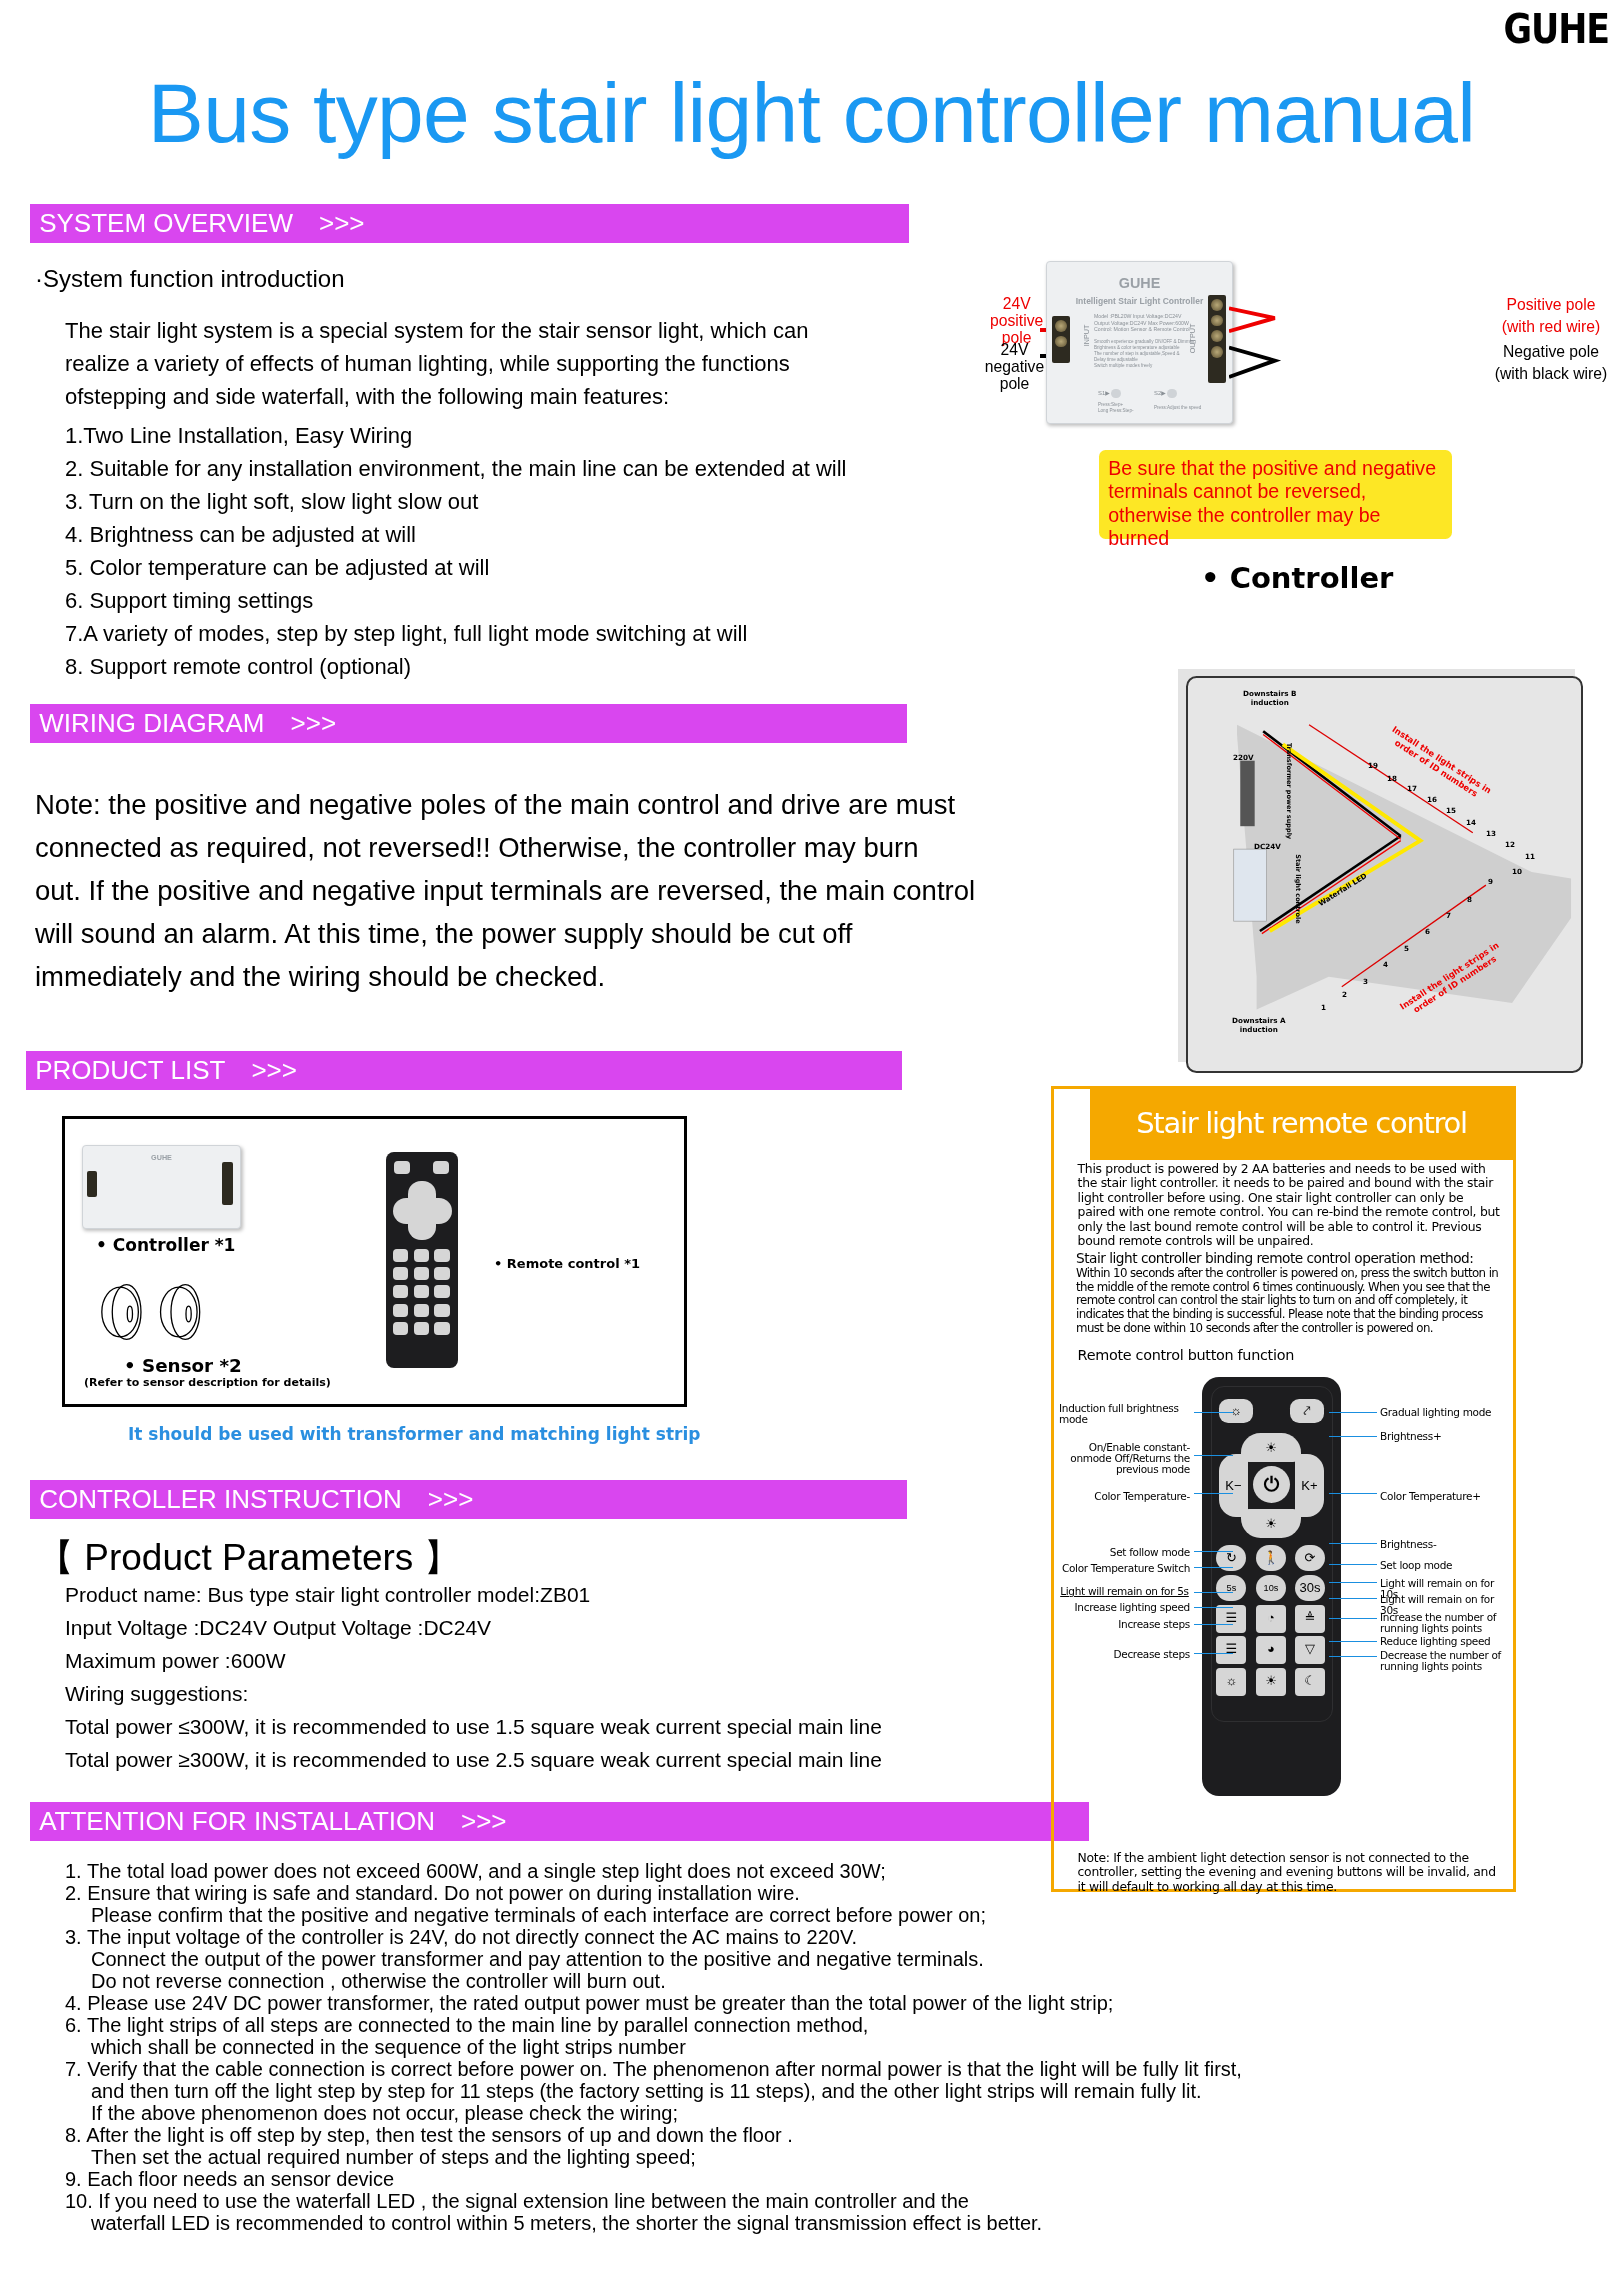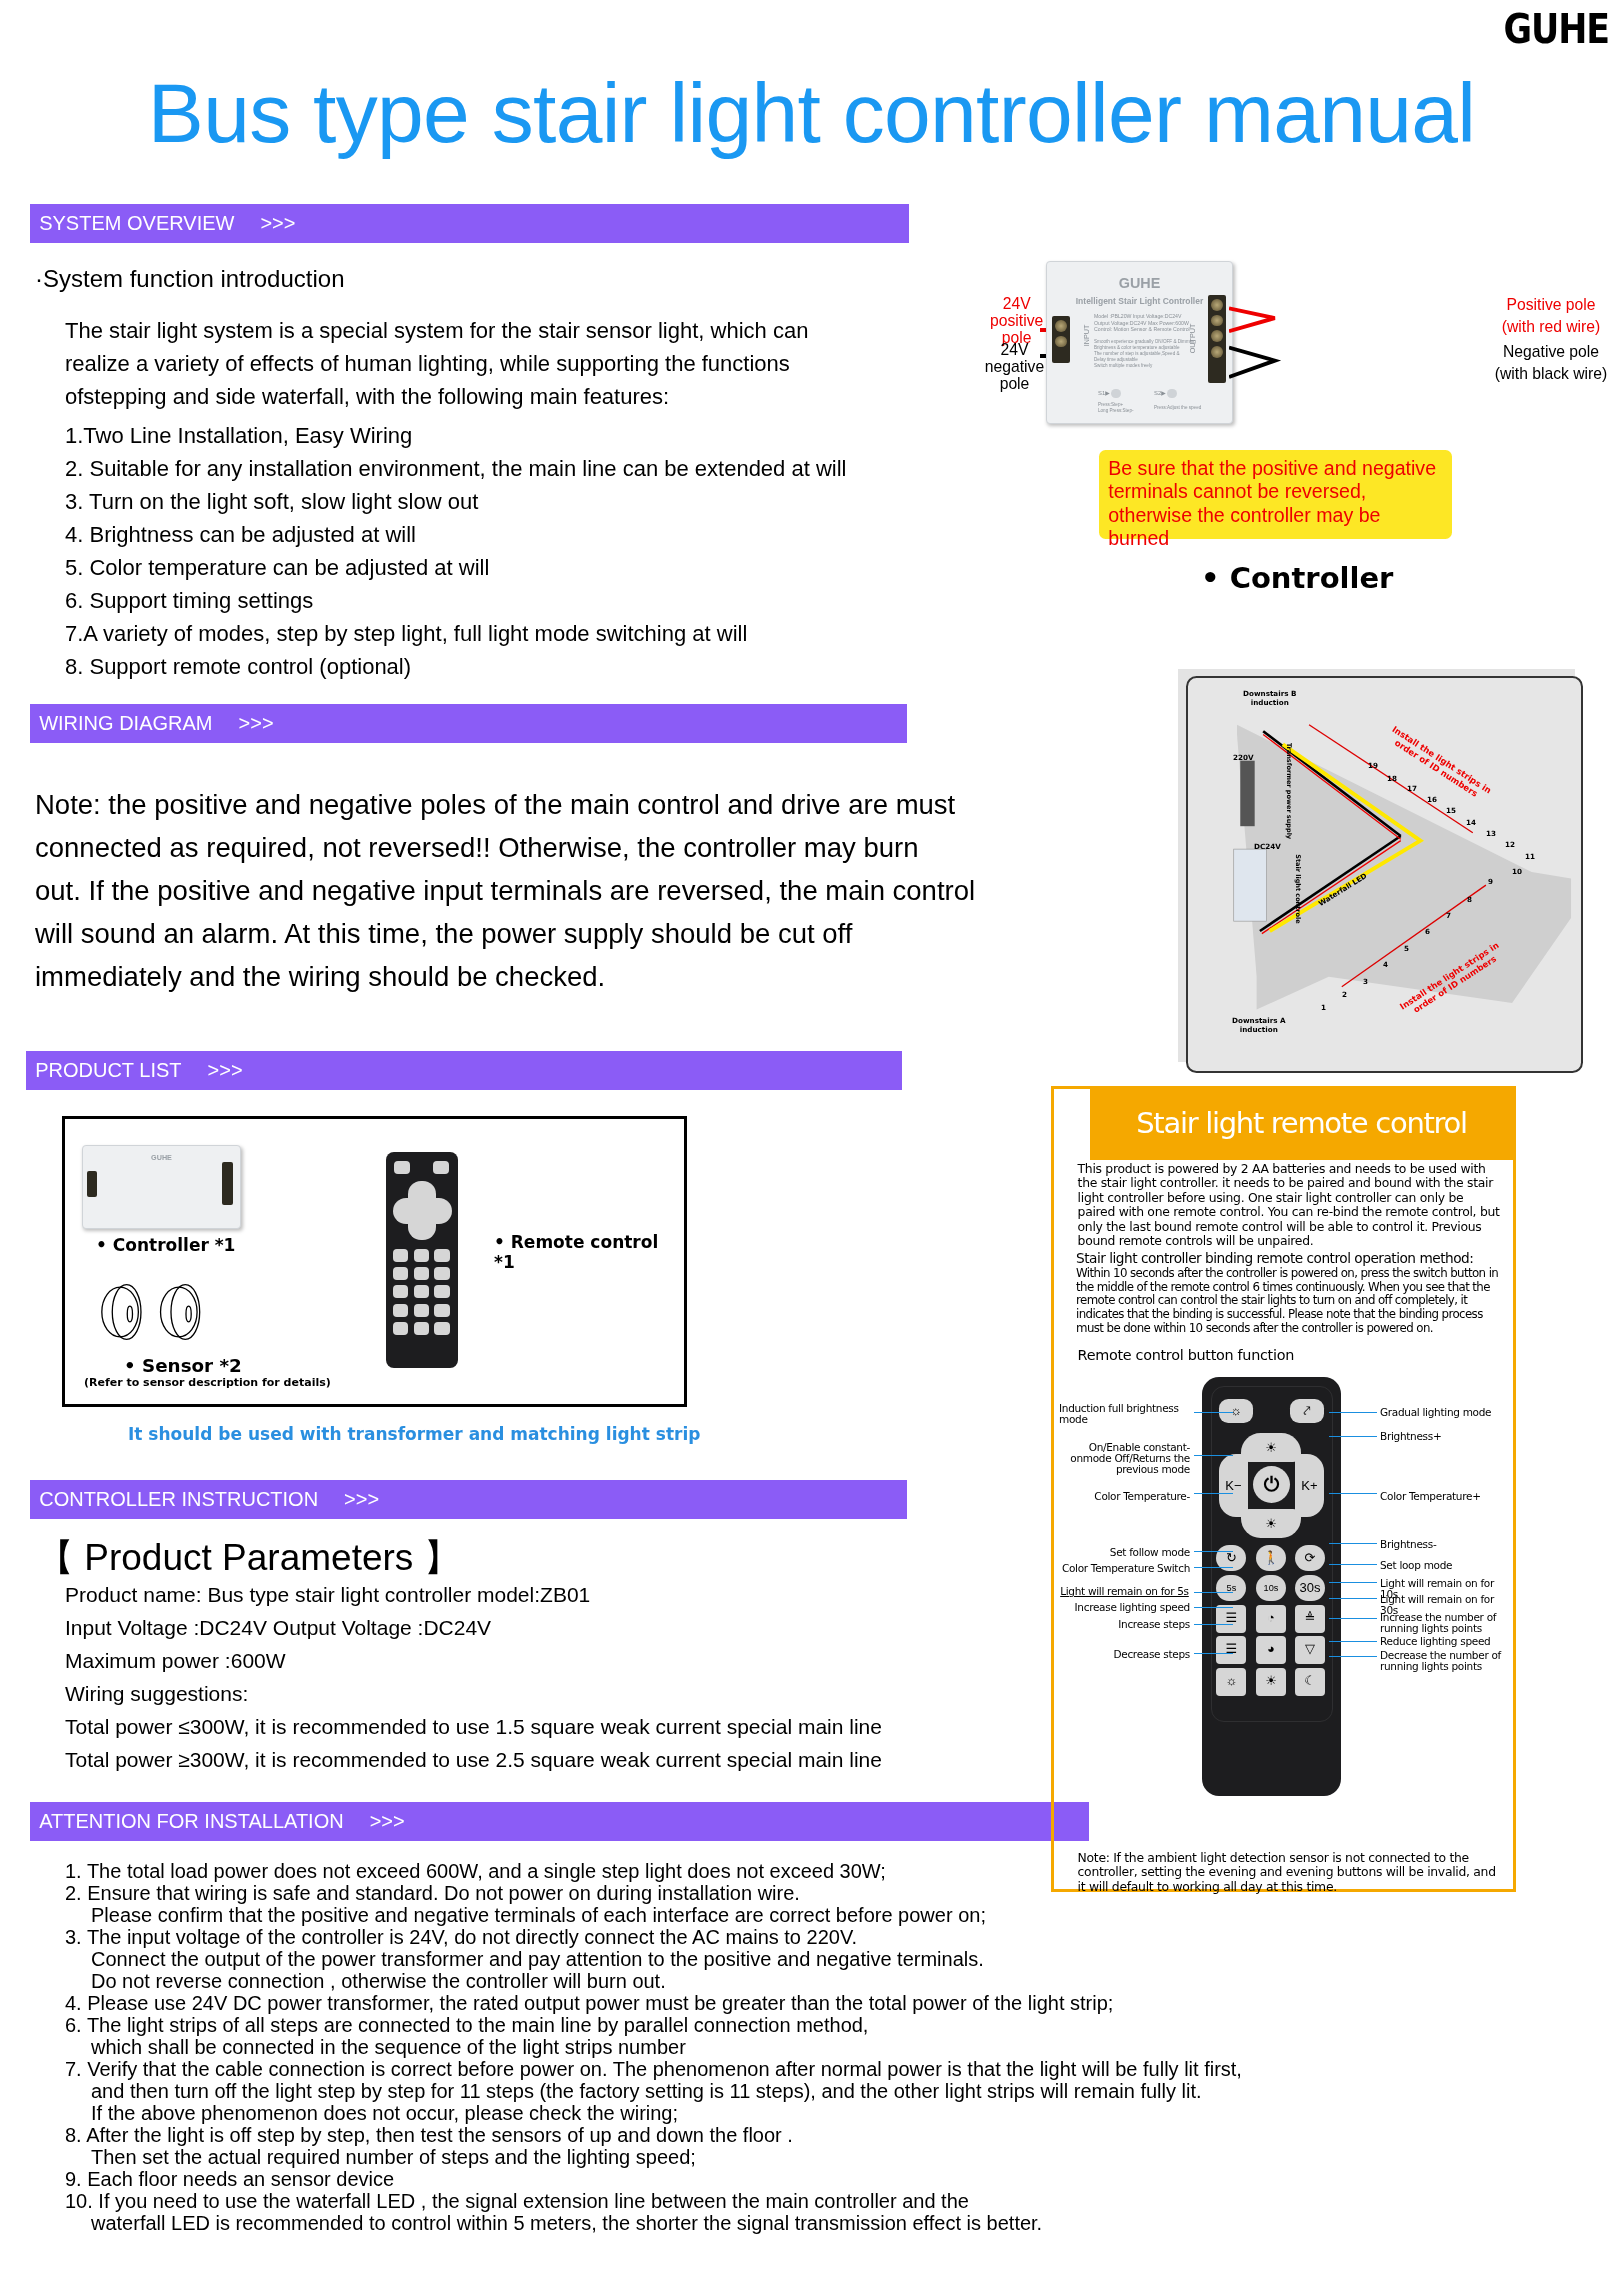--- a/index.html
+++ b/index.html
@@ -1,20 +1,20 @@
 <!DOCTYPE html>
 <html style="font-size:10.5px"><head>
 <meta charset="utf-8">
 <style>
   html,body{margin:0;padding:0;background:#fff;}
   body{width:1623px;height:2295px;position:relative;overflow:hidden;font-family:"Liberation Sans",sans-serif;color:#000;}
   .abs{position:absolute;}
   .brand{right:14.4px;top:5.2px;font-family:"DejaVu Sans",sans-serif;font-weight:bold;font-size:41px;letter-spacing:-1.3px;transform:scaleX(0.85);transform-origin:right top;}
   .title{left:0;width:1623px;top:65px;text-align:center;font-size:84px;color:#1a98f2;letter-spacing:-0.7px;}
-  .sec-bar{background:#8b5cf6;color:#fff;font-size:20px;height:39px;line-height:39px;padding-left:9.2px;box-sizing:border-box;}
+  .sec-bar{background:#d946ef;color:#fff;font-size:26px;height:39px;line-height:39px;padding-left:9.2px;box-sizing:border-box;}
   .sec-bar .arr{margin-left:26px;}
   .t36{font-size:24px;}
   .t34{font-size:22px;line-height:33px;}
   .t42{font-size:27.5px;line-height:43px;}
   .red{color:#e00;}
   .ctrl-img{background:#eef0f2;border:1.3px solid #d0d4d8;border-radius:3.9px;box-shadow:1.3px 2px 3.9px rgba(0,0,0,.25);}
   .term{background:#2d2a20;border-radius:2px;}
   .screw{width:18.3px;height:18.3px;border-radius:50%;background:radial-gradient(#b8a878,#5a4e30);margin:3.9px auto;}
   .warn{background:#fde725;border-radius:6.5px;color:#e00;font-size:19.6px;line-height:23.6px;padding:6.5px 9.2px;box-sizing:border-box;}
   .bullet-big{font-family:"DejaVu Sans",sans-serif;font-weight:bold;font-size:29px;}
@@ -230,21 +230,21 @@
         <div class="rbtn" style="left: 27.5px; top: 133px; width: 15.7px; height: 13px; border-radius: 3.9px;"></div>
         <div class="rbtn" style="left: 48px; top: 133px; width: 15.7px; height: 13px; border-radius: 3.9px;"></div>
         <div class="rbtn" style="left: 6.5px; top: 152px; width: 15.7px; height: 13px; border-radius: 3.9px;"></div>
         <div class="rbtn" style="left: 27.5px; top: 152px; width: 15.7px; height: 13px; border-radius: 3.9px;"></div>
         <div class="rbtn" style="left: 48px; top: 152px; width: 15.7px; height: 13px; border-radius: 3.9px;"></div>
         <div class="rbtn" style="left: 6.5px; top: 170px; width: 15.7px; height: 13px; border-radius: 3.9px;"></div>
         <div class="rbtn" style="left: 27.5px; top: 170px; width: 15.7px; height: 13px; border-radius: 3.9px;"></div>
         <div class="rbtn" style="left: 48px; top: 170px; width: 15.7px; height: 13px; border-radius: 3.9px;"></div>
       </div>
   </div>
-  <div class="abs small-label" style="left:429px;top:113px;font-size:17px;">• Remote control *1</div>
+  <div class="abs small-label" style="left:429px;top:137px;font-size:13px;text-align:right;">• Remote control *1</div>
 </div>
 <div class="abs small-label" style="left:128px;top:1424px;font-size:17px;color:#2a8fe0;">It should be used with transformer and matching light strip</div>
 
 <div class="abs sec-bar" style="left:30px;top:1480px;width:877px;">
   <span>CONTROLLER INSTRUCTION</span><span class="arr">&gt;&gt;&gt;</span>
 </div>
 <div class="abs" style="left:37px;top:1533px;font-size:37px;">【 Product Parameters 】</div>
 <div class="abs" style="left:65px;top:1578px;font-size:21px;line-height:33px;">
   <div>Product name: Bus type stair light controller    model:ZB01</div>
   <div>Input Voltage :DC24V     Output Voltage :DC24V</div>

